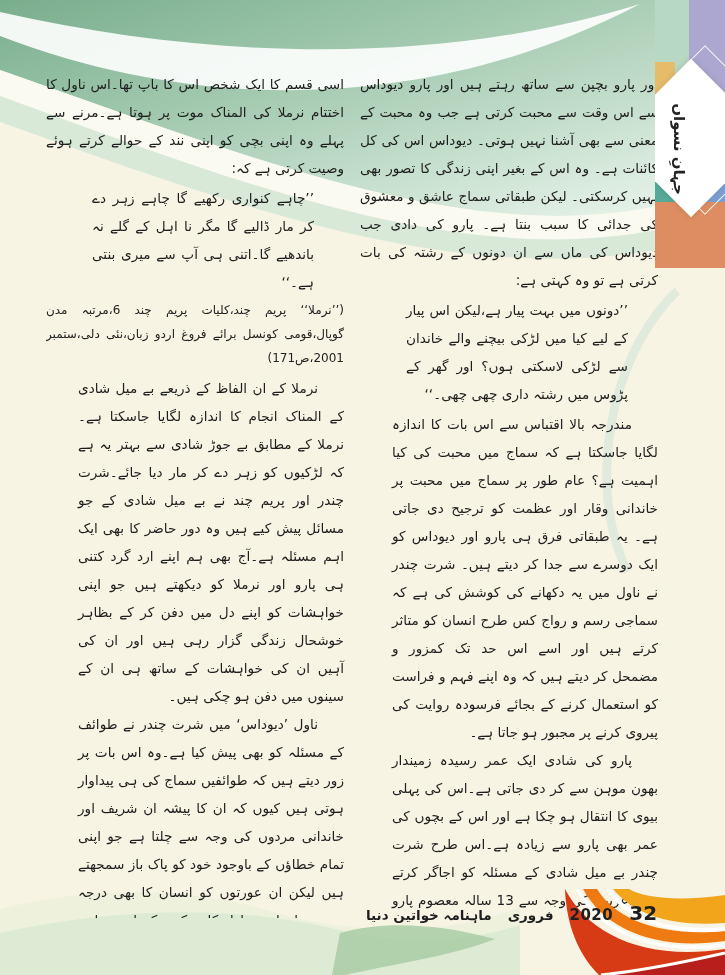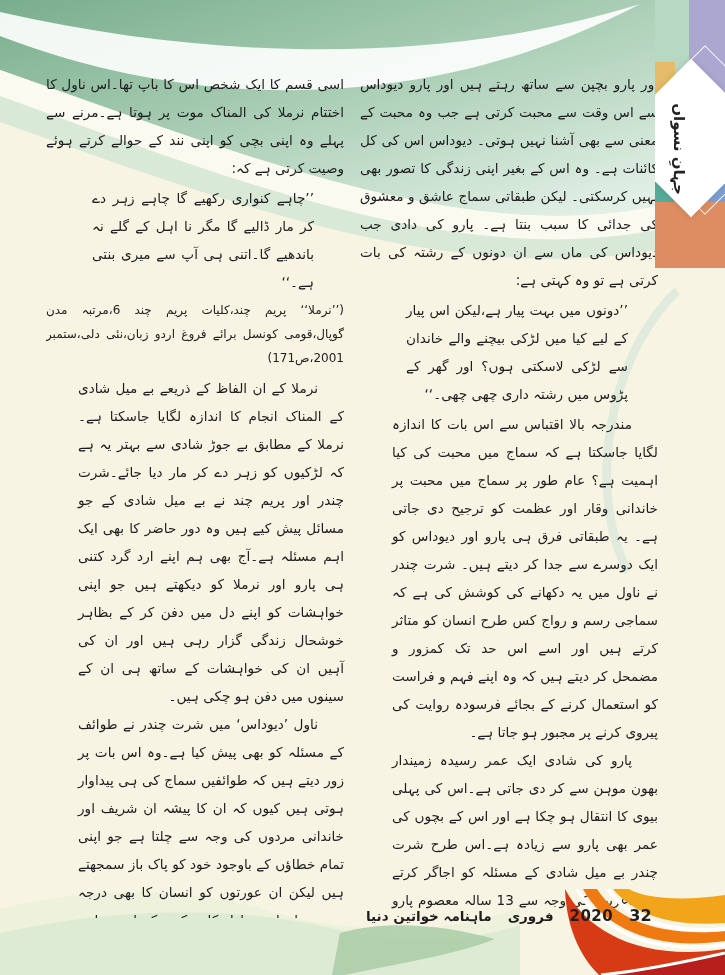--- a/index.html
+++ b/index.html
@@ -58,21 +58,21 @@
   }
   
   .footer-wave{position:absolute;left:0;bottom:0;z-index:1;}
   .footer-ribbon{position:absolute;right:0;bottom:0;z-index:2;}
   .footer-line{
     position:absolute;left:366px;bottom:50px;z-index:3;
     display:flex;align-items:baseline;gap:16px;direction:ltr;
   }
   .footer-line .urdu{font-size:13.5px;font-weight:700;direction:rtl;}
   .footer-line .year{font-size:15px;font-weight:700;letter-spacing:.5px;}
-  .footer-line .pagenum{font-size:16px;font-weight:700;}
+  .footer-line .pagenum{font-size:20px;font-weight:700;}
 </style>
 </head>
 <body>
 
 <svg class="header-deco" width="725" height="262" viewBox="0 0 725 262" aria-hidden="true">
   <defs>
     <linearGradient id="g1" x1="0" y1="0" x2="0.9" y2="1">
       <stop offset="0" stop-color="#79ae8d"></stop>
       <stop offset="0.45" stop-color="#a5cbb1"></stop>
       <stop offset="1" stop-color="#e2f0e6"></stop>

